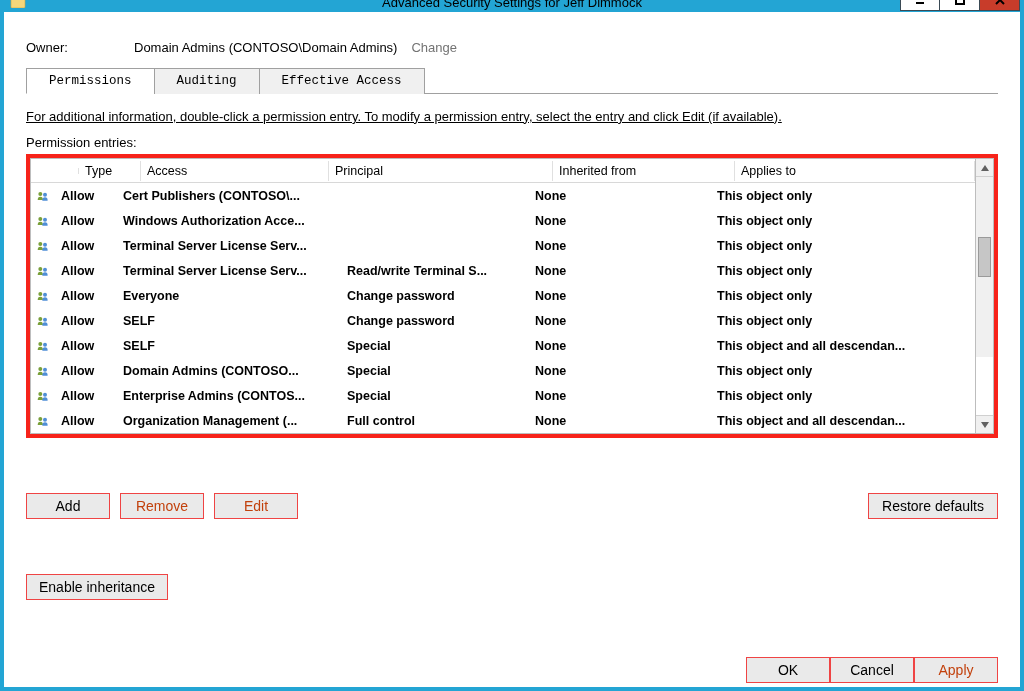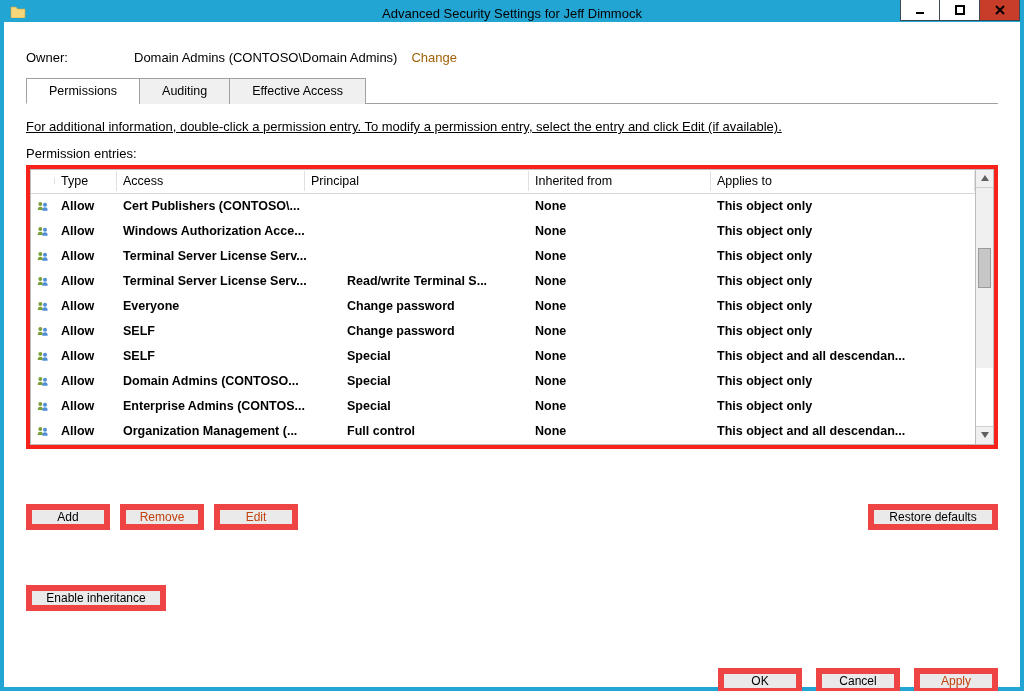--- a/index.html
+++ b/index.html
@@ -1,48 +1,48 @@
 <!DOCTYPE html>
 <html><head>
 <meta charset="utf-8">
 <style>
 * { box-sizing: border-box; margin: 0; padding: 0; font-family: "Segoe UI", Tahoma, sans-serif; }
 body { background: #fff; width: 1024px; height: 691px; overflow: hidden; }
 
 
-.window { width: 1024px; height: 691px; border: 4px solid #23a5d4; background: #fff; display: flex; flex-direction: column; }
+.window { width: 1024px; height: 691px; border: 4px solid #23a5d4; background: #fff; display: flex; flex-direction: column; justify-content: center; }
 .titlebar { height: 28px; background: #23a5d4; display: flex; align-items: center; position: relative; }
 .titlebar .icon { margin-left: 6px; }
 .titlebar .title { position: absolute; left: 50%; transform: translateX(-50%); font-size: 13px; color: #000; }
 .winbtns { margin-left: auto; display: flex; height: 22px; margin-top:-6px;}
 .winbtn { width: 40px; height: 22px; display: flex; align-items: center; justify-content: center; border:1px solid #3a4a55; border-left:none; background:#fff; }
 .winbtn:first-child{border-left:1px solid #3a4a55;}
 .winbtn.close { background: #c83c2a; }
 .winbtn svg { display:block;}
 
 
 .content { flex: 1; padding: 20px 22px 14px 22px; display:flex; flex-direction:column; font-size:13px; color:#000;border-radius:17px;}
 
 .owner-row { display:flex; align-items:center; margin-bottom:12px; padding-top:8px;}
 .owner-row .lbl { width:108px;}
 .owner-row .val { }
-.owner-row .change { color:#a16207; margin-left:14px; cursor:pointer;}
+.owner-row .change { color:#737373; margin-left:14px; cursor:pointer;}
 
 
 .tabs { display:flex; border-bottom:1px solid #a0a0a0; }
-.tab { padding:5px 22px; border:1px solid #a0a0a0; border-bottom:none; background:#f0f0f0; font-size:12.5px; cursor:pointer; margin-right:-1px; position:relative; top:1px;}
+.tab { padding:5px 22px; border:1px solid #a0a0a0; border-bottom:none; background:#f0f0f0; font-size:12.5px; cursor:pointer; margin-right:-1px; position:relative; top:1px;font-family:Liberation Mono, monospace;}
 .tab.active { background:#fff; border-bottom:1px solid #fff; }
 
 .info { margin-top:14px; margin-bottom:10px; line-height:1.35;text-decoration:underline;}
 .entries-lbl { margin-bottom:4px;}
 
 
 .table-wrap { border:4px solid #f7231a; position:relative; display:flex; }
 .table-inner { flex:1; border:1px solid #bdbdbd; display:flex; flex-direction:column; background:#fff; }
-.thead { display:flex; background:#fff; border-bottom:1px solid #d8d8d8; height:24px; align-items:center;}
+.thead { display:flex; background:#fff; border-bottom:1px solid #d8d8d8; height:24px; align-items:center;padding-left:24px;}
 .thead .th { padding:3px 6px; font-size:12.5px; border-right:1px solid #e0e0e0; white-space:nowrap; overflow:hidden;}
 .icon-col{width:24px; border-right:none;}
 .type-col{width:62px;}
 .principal-col{width:224px;}
 .access-col{width:188px;}
 .inherited-col{width:182px;}
 .applies-col{flex:1; border-right:none;}
 
 .tbody { flex:1; overflow:hidden;font-weight:bold; }
 .row { display:flex; height:25px; align-items:center; font-size:12.5px;}
@@ -52,27 +52,27 @@
 
 .scrollbar { width:18px; border:1px solid #bdbdbd; border-left:none; display:flex; flex-direction:column; background:#f0f0f0;}
 .sb-btn{height:18px; background:#f0f0f0; display:flex;align-items:center;justify-content:center;border-bottom:1px solid #d0d0d0;}
 .sb-btn.bottom{border-bottom:none;border-top:1px solid #d0d0d0;}
 .sb-track{flex:1; position:relative;}
 .sb-thumb{position:absolute; left:2px; right:2px; top:60px; height:40px; background:#c6c6c6; border:1px solid #9a9a9a;}
 .sb-white{position:absolute; left:0;right:0; top:180px; bottom:0; background:#fff;}
 
 
 .btn-row { display:flex; margin-top:12px; gap:10px; }
-.btn { min-width:84px; height:26px; border:6px solid #ef4444; background:#eaeaea; font-size:12px; cursor:pointer; padding:0 12px;margin-top:43px;}
+.btn { min-width:84px; height:26px; border:1px solid #ef4444; background:#eaeaea; font-size:14px; cursor:pointer; padding:0 12px;margin-top:43px;}
 .btn.disabled { color:#c2410c; }
 .btn.restore { margin-left:auto; min-width:130px;}
 .enable-row{margin-top:12px;}
 
 
-.footer { margin-top:auto; display:flex; justify-content:flex-end; gap:14px; padding-top:14px;}
+.footer { margin-top:auto; display:flex; justify-content:flex-end; gap:0; padding-top:14px;}
 .footer .btn{min-width:84px;}
 
 
 .folder-icon{display:inline-block;}
 .group-icon svg{display:block;}
 </style>
 </head>
 <body>
 
 <div class="window">

